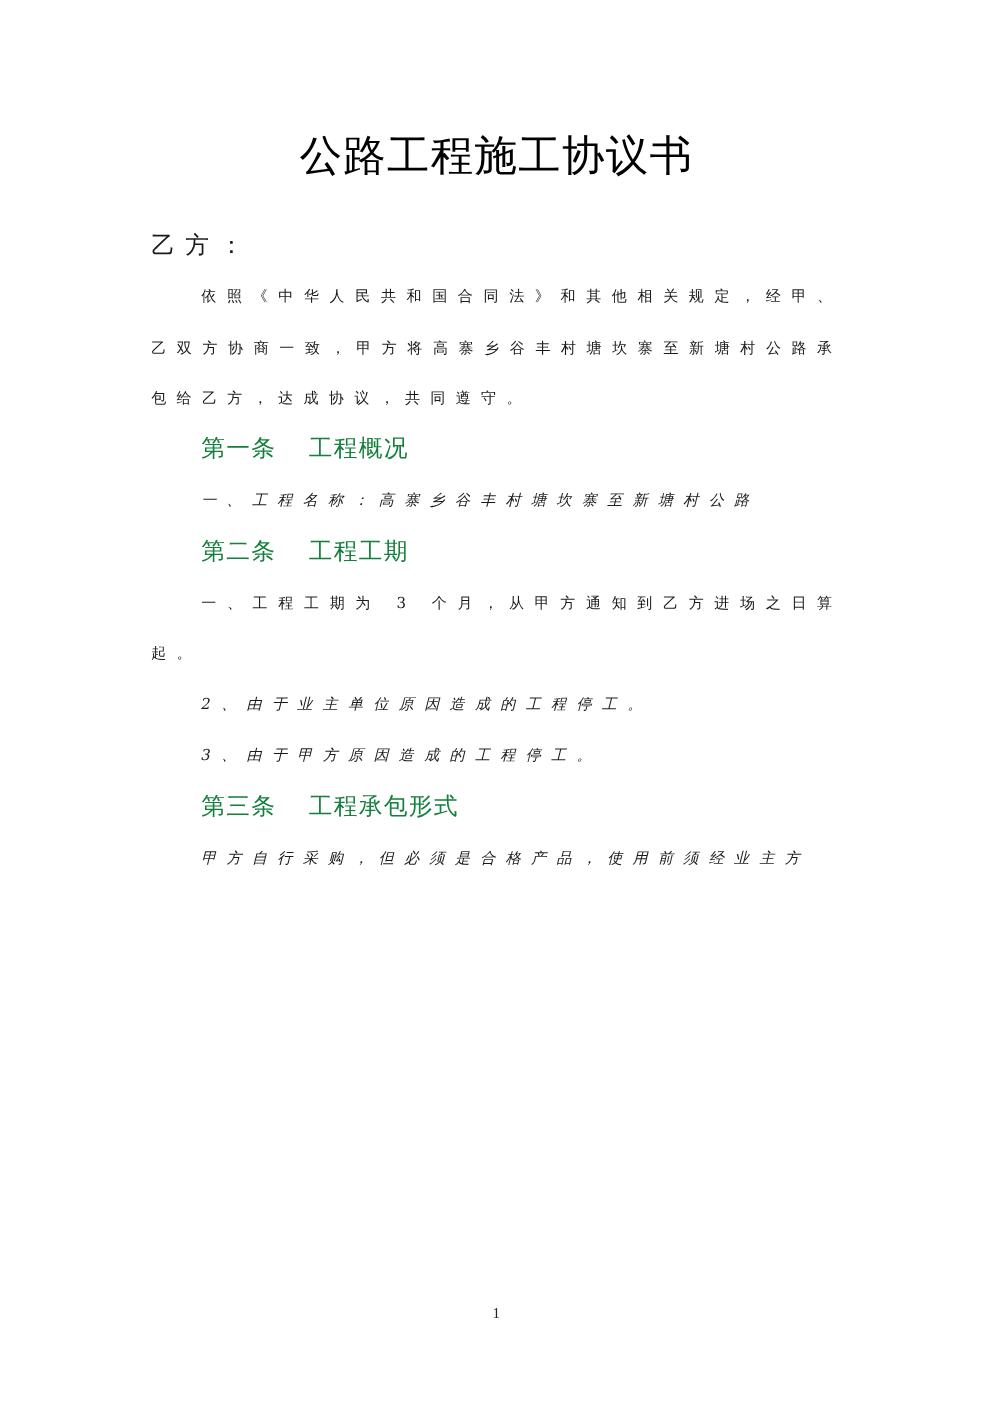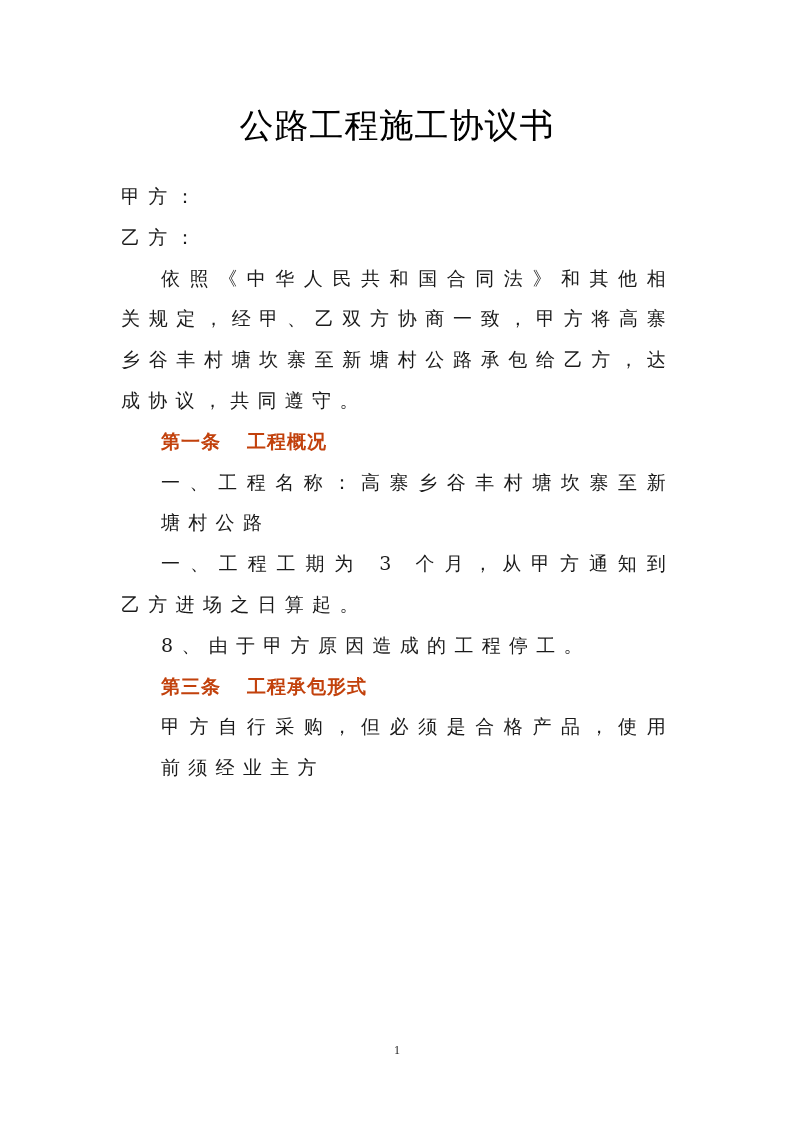--- a/index.html
+++ b/index.html
@@ -5,47 +5,50 @@
   html, body { margin: 0; padding: 0; background: #ffffff; }
   body { width: 794px; height: 1123px; position: relative; overflow: hidden;
          font-family: "DejaVu Serif", "Liberation Serif", serif; color: #111; }
   .page { position: absolute; left: 0; top: 0; width: 794px; height: 1123px; background: #fff; }
   .title { position: absolute; left: 0; width: 794px; top: 100px; text-align: center;
            font-family: "DejaVu Sans", "Liberation Sans", sans-serif;
            font-size: 34px; letter-spacing: 1px; color: #000; line-height: 50px; }
   .body { position: absolute; left: 121px; top: 176px; width: 553px; }
   .line { font-size: 19px; line-height: 40.8px; height: 40.8px; white-space: nowrap;
           letter-spacing: 8.3px; color: #1a1a1a; }
-  .p { font-size: 19px; line-height: 40.8px; letter-spacing: 8.3px; color: #1a1a1a;
+  .p { font-size: 12px; line-height: 40.8px; letter-spacing: 8.3px; color: #1a1a1a;
        text-align: justify; text-align-last: left; word-break: break-all; }
   .indent { text-indent: 40px; }
-  .heading { font-size: 19px; line-height: 40.8px; font-weight: bold; color: #c2410c; padding-left: 40px; letter-spacing: 1px; }
+  .heading { font-size: 19px; line-height: 40.8px; font-weight: normal; color: #15803d; padding-left: 40px; letter-spacing: 1px; }
   .heading .gap { display: inline-block; width: 26px; }
-  .sub { padding-left: 40px; }
+  .sub { padding-left: 40px; font-style: italic; }
   .pagenum { position: absolute; left: 0; width: 794px; top: 1043px; text-align: center;
              font-family: "Liberation Serif", serif; font-size: 12px; color: #222; }
 </style>
 </head>
 <body>
 
 <div class="page">
   <div class="title">公路工程施工协议书</div>
 
   <div class="body">
-    <div class="line">甲方：</div>
     <div class="line">乙方：</div>
     <div class="p indent">依照《中华人民共和国合同法》和其他相关规定，经甲、乙双方协商一致，甲方将高寨乡谷丰村塘坎寨至新塘村公路承包给乙方，达成协议，共同遵守。</div>
 
     <div class="heading">
       <span>第一条</span><span class="gap"></span><span>工程概况</span>
     </div>
     <div class="p sub">一、工程名称：高寨乡谷丰村塘坎寨至新塘村公路</div>
 
+    <div class="heading">
+      <span>第二条</span><span class="gap"></span><span>工程工期</span>
+    </div>
     <div class="p indent">一、工程工期为 3 个月，从甲方通知到乙方进场之日算起。</div>
-    <div class="p sub">8、由于甲方原因造成的工程停工。</div>
+    <div class="p sub">2、由于业主单位原因造成的工程停工。</div>
+    <div class="p sub">3、由于甲方原因造成的工程停工。</div>
 
     <div class="heading">
       <span>第三条</span><span class="gap"></span><span>工程承包形式</span>
     </div>
     <div class="p sub">甲方自行采购，但必须是合格产品，使用前须经业主方</div>
   </div>
 
   <div class="pagenum">1</div>
 </div>
 

